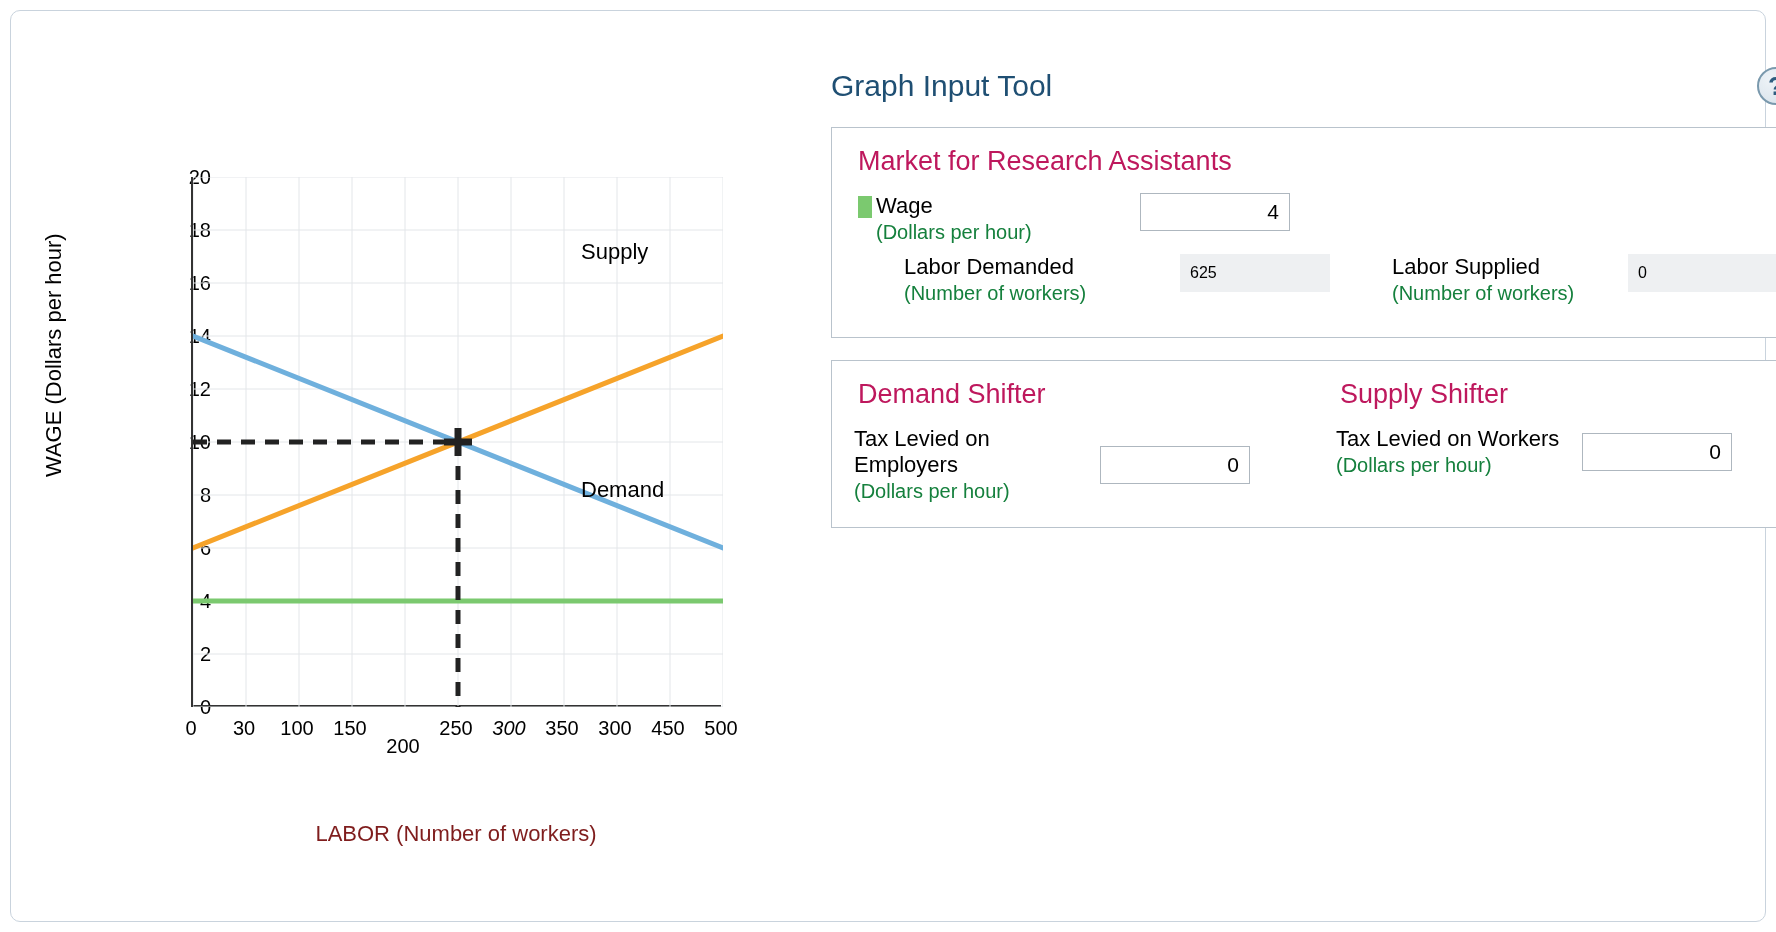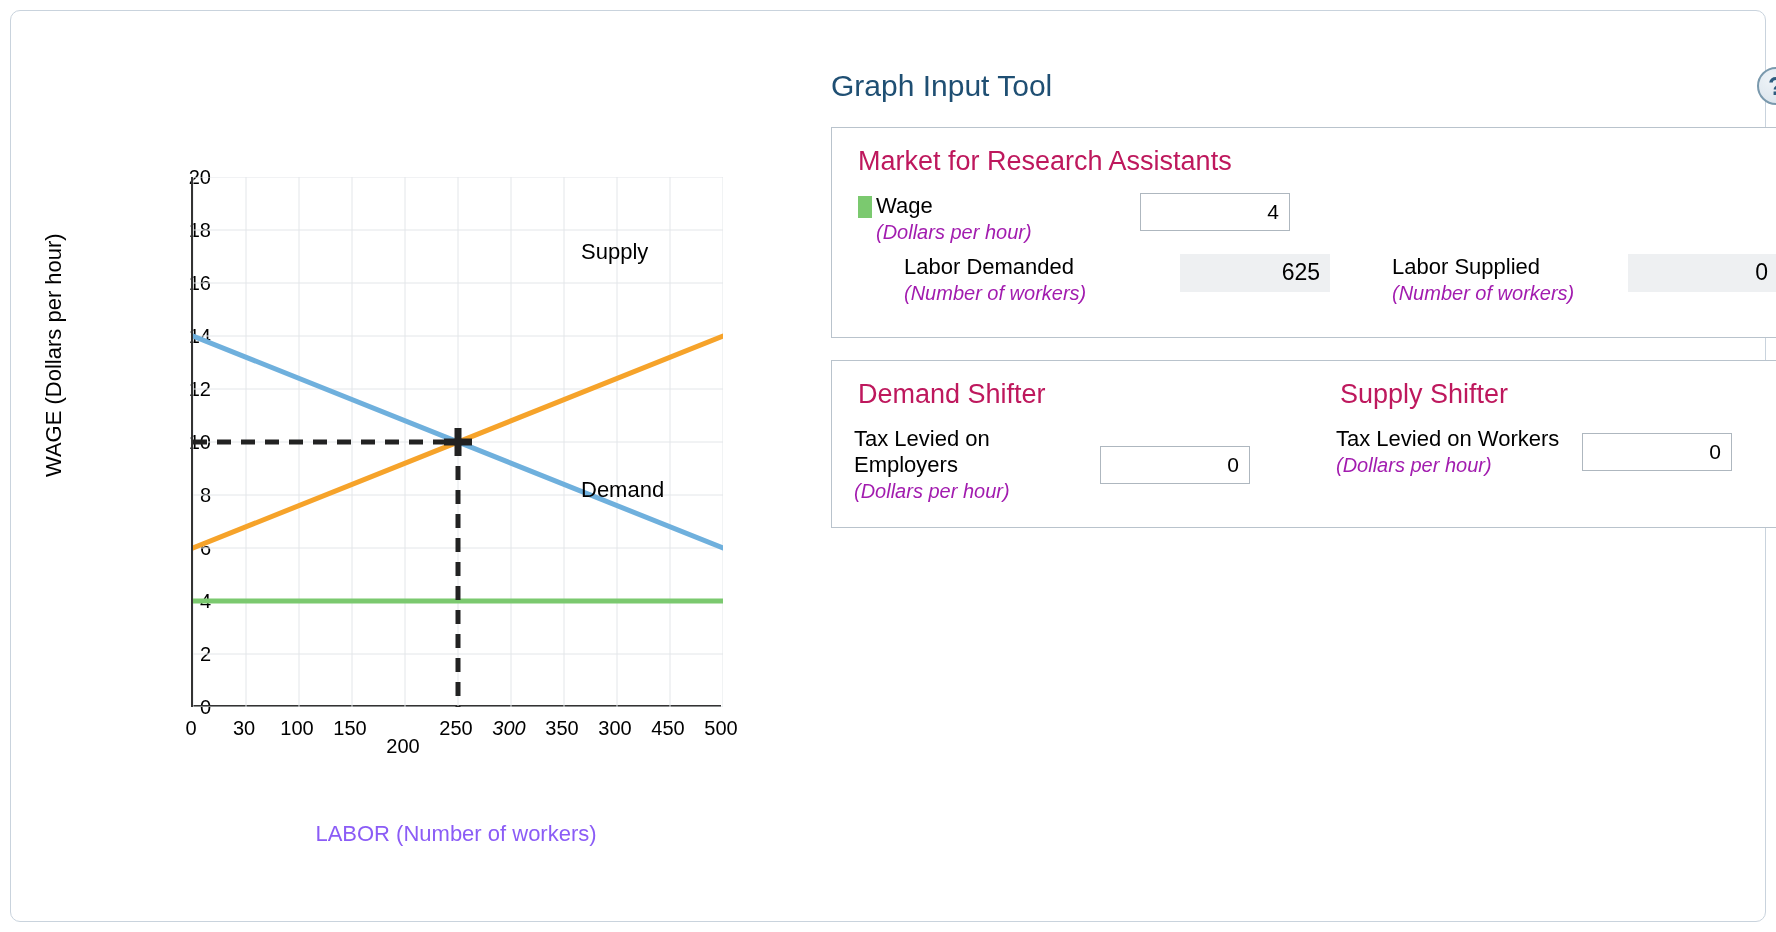--- a/index.html
+++ b/index.html
@@ -45,21 +45,21 @@
     color: #000;
     white-space: nowrap;
   }
   .xlabel {
     position: absolute;
     left: 0;
     right: 0;
     bottom: 0;
     text-align: center;
     font-size: 22px;
-    color: #8b5cf6;
+    color: #7f1d1d;
   }
   .plot-wrap {
     position: absolute;
     left: 100px;
     top: 10px;
     width: 600px;
     height: 620px;
   }
   .plot {
     position: absolute;
@@ -143,39 +143,37 @@
     margin-top: 3px;
     flex: 0 0 auto;
   }
   .field-label {
     font-size: 22px;
     color: #000;
     line-height: 1.2;
     width: 260px;
   }
   .field-label .sub {
-    font-style: italic;
-    color: #a21caf;
+    color: #15803d;
     font-size: 20px;
   }
   .val-input {
     width: 150px;
     height: 38px;
     border: 1px solid #aeb7bf;
     font-size: 21px;
     text-align: right;
     padding: 4px 10px;
     background: #fff;
   }
   .val-display {
     width: 150px;
     height: 38px;
     border: none;
-    font-size: 23px;
-    text-align: right;
+    font-size: 16px;
     padding: 4px 10px;
     background: #eef0f2;
   }
   .two-col {
     display: flex;
     gap: 40px;
   }
   .two-col > div { flex: 1; }
   .shifter-row {
     display: flex;

